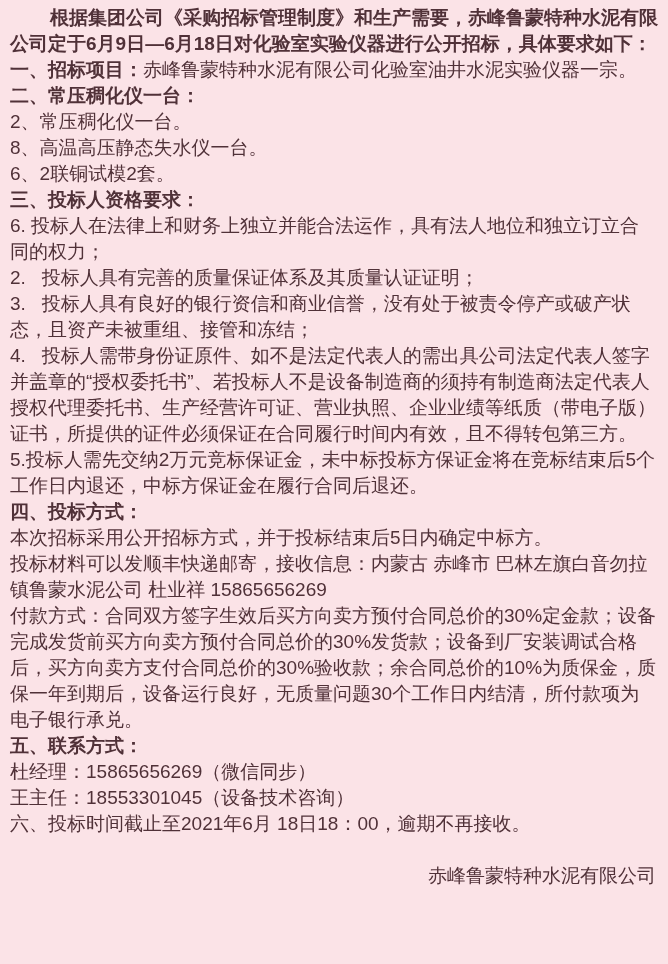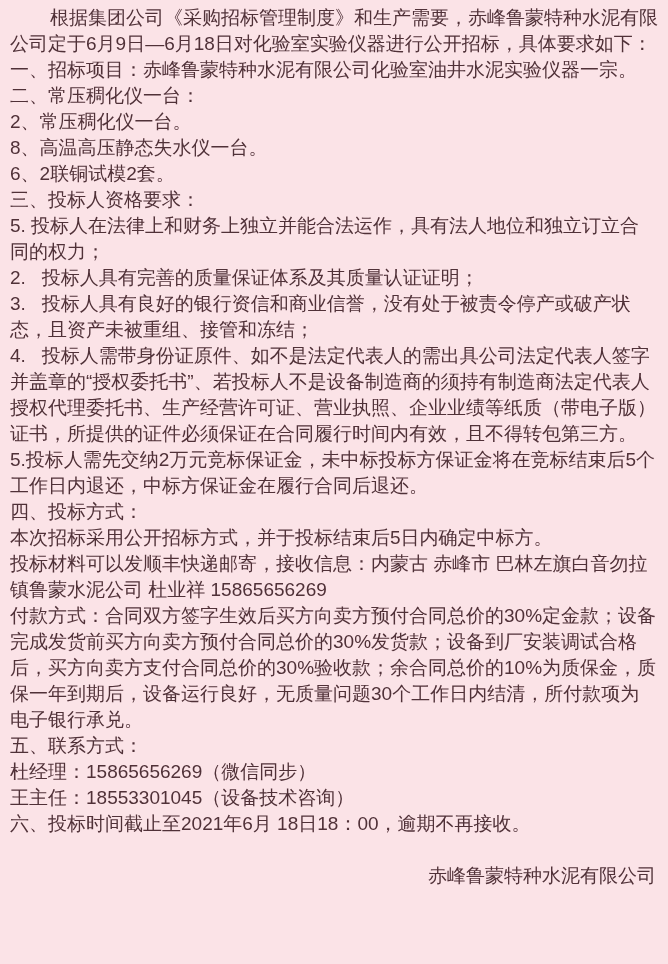--- a/index.html
+++ b/index.html
@@ -22,23 +22,24 @@
   .doc {
     padding: 5px 10px 0 10px;
     width: 668px;
   }
   .doc p {
     white-space: pre-wrap;
     word-break: break-all;
   }
   .intro {
     text-indent: 2.1em;
+    font-weight: bold;
   }
   .b {
-    font-weight: normal;
+    font-weight: bold;
   }
   .signature {
     text-align: right;
     margin-top: 26px;
     padding-right: 2px;
   }
 </style>
 </head>
 <body>
 
@@ -47,21 +48,21 @@
   <p class="intro">根据集团公司《采购招标管理制度》和生产需要，赤峰鲁蒙特种水泥有限公司定于6月9日—6月18日对化验室实验仪器进行公开招标，具体要求如下：</p>
 
   <p><span class="b">一、招标项目：</span><span>赤峰鲁蒙特种水泥有限公司化验室油井水泥实验仪器一宗。</span></p>
 
   <p class="b">二、常压稠化仪一台：</p>
   <p>2、常压稠化仪一台。</p>
   <p>8、高温高压静态失水仪一台。</p>
   <p>6、2联铜试模2套。</p>
 
   <p class="b">三、投标人资格要求：</p>
-  <p>5. 投标人在法律上和财务上独立并能合法运作，具有法人地位和独立订立合同的权力；</p>
+  <p>6. 投标人在法律上和财务上独立并能合法运作，具有法人地位和独立订立合同的权力；</p>
   <p>2.   投标人具有完善的质量保证体系及其质量认证证明；</p>
   <p>3.   投标人具有良好的银行资信和商业信誉，没有处于被责令停产或破产状态，且资产未被重组、接管和冻结；</p>
   <p>4.   投标人需带身份证原件、如不是法定代表人的需出具公司法定代表人签字并盖章的“授权委托书”、若投标人不是设备制造商的须持有制造商法定代表人授权代理委托书、生产经营许可证、营业执照、企业业绩等纸质（带电子版）证书，所提供的证件必须保证在合同履行时间内有效，且不得转包第三方。</p>
   <p>5.投标人需先交纳2万元竞标保证金，未中标投标方保证金将在竞标结束后5个工作日内退还，中标方保证金在履行合同后退还。</p>
 
   <p class="b">四、投标方式：</p>
   <p>本次招标采用公开招标方式，并于投标结束后5日内确定中标方。</p>
   <p>投标材料可以发顺丰快递邮寄，接收信息：内蒙古 赤峰市 巴林左旗白音勿拉镇鲁蒙水泥公司 杜业祥 15865656269</p>
   <p>付款方式：合同双方签字生效后买方向卖方预付合同总价的30%定金款；设备完成发货前买方向卖方预付合同总价的30%发货款；设备到厂安装调试合格后，买方向卖方支付合同总价的30%验收款；余合同总价的10%为质保金，质保一年到期后，设备运行良好，无质量问题30个工作日内结清，所付款项为电子银行承兑。</p>
 

